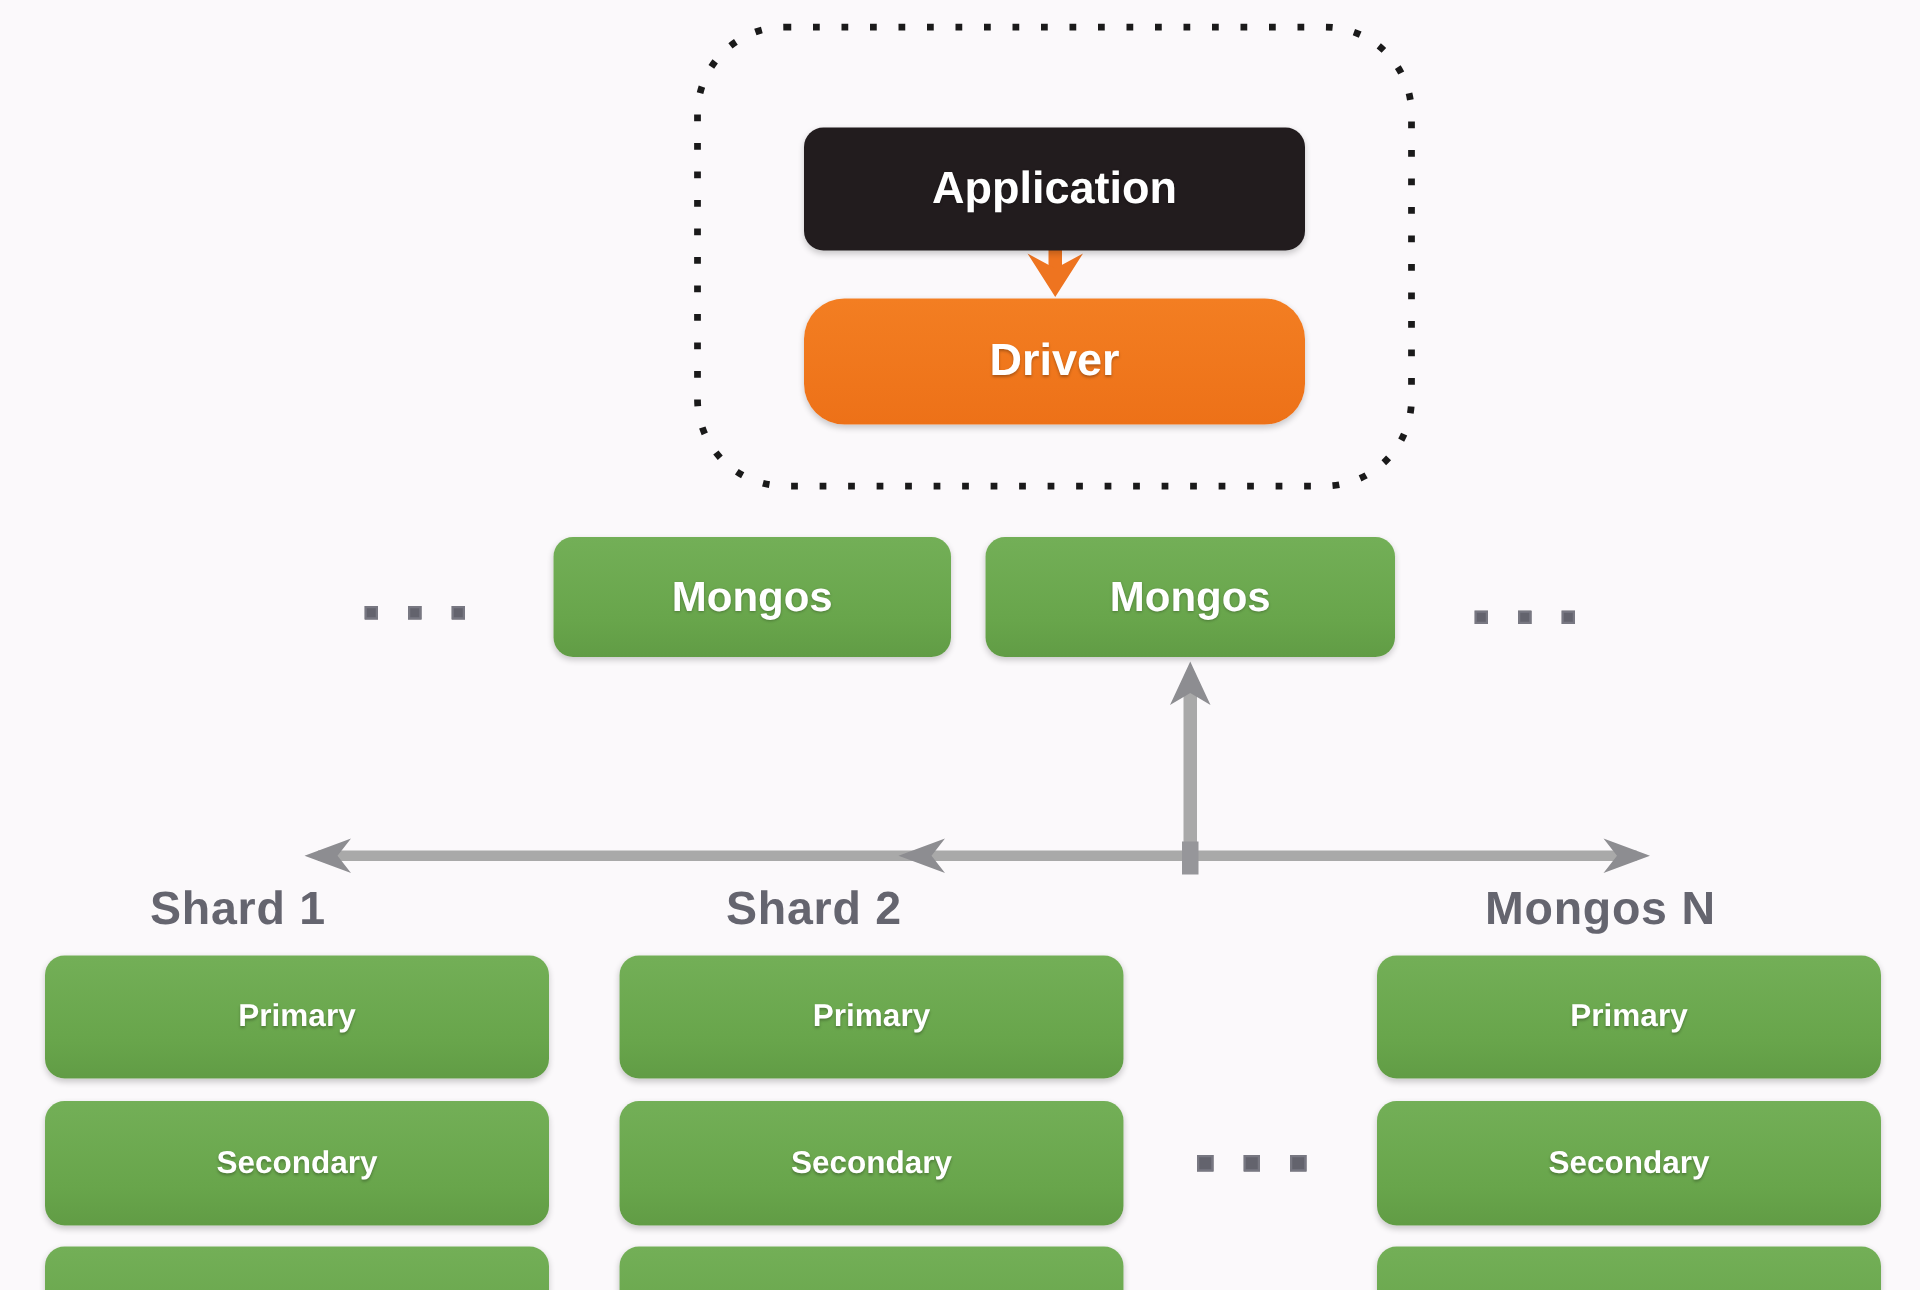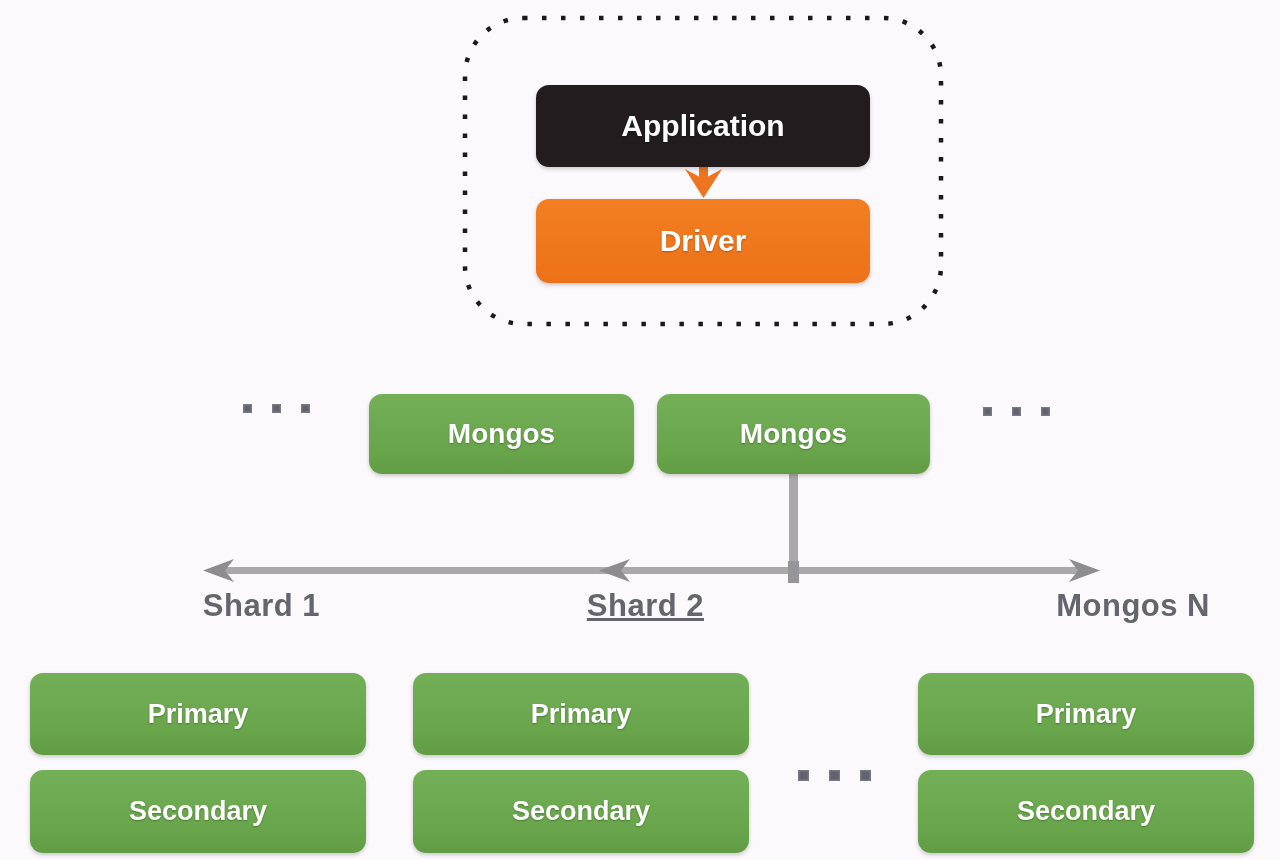--- a/index.html
+++ b/index.html
@@ -11,30 +11,30 @@
     font-family:"Liberation Sans","DejaVu Sans",sans-serif;
   }
   .box{
     position:absolute;
     display:flex;align-items:center;justify-content:center;
     color:#ffffff;font-weight:bold;
     border-radius:13px;
     box-shadow:0 2px 4px rgba(0,0,0,0.20);
     text-shadow:0 1px 2px rgba(0,0,0,0.28);
   }
-  .green{background:linear-gradient(180deg,#73af57 0%,#68a54b 70%,#619c45 100%);margin-top:36px;}
+  .green{background:linear-gradient(180deg,#73af57 0%,#68a54b 70%,#619c45 100%);}
   .black{background:#221c1e;}
   .orange{background:linear-gradient(180deg,#f37e22 0%,#ed7118 100%);}
   .app-box{left:536px;top:69px;width:334px;height:82px;font-size:30px;margin-top:16px;}
-  .driver-box{left:536px;top:199px;width:334px;height:84px;font-size:30px;}
+  .driver-box{left:536px;top:199px;width:334px;height:84px;font-size:30px;border-radius:27px;}
   .mongos-left{left:369px;top:358px;width:265px;height:80px;font-size:28px;}
   .mongos-right{left:657px;top:358px;width:273px;height:80px;font-size:28px;}
-  .node{width:336px;height:82px;font-size:27px;}
+  .node{width:336px;height:82px;font-size:21px;}
   .shard-label{
-    position:absolute;width:220px;text-align:right;
+    position:absolute;width:220px;text-align:left;
     font-size:31px;font-weight:600;color:#65656f;
     top:588px;letter-spacing:0.5px;
   }
   .dots{
     position:absolute;display:flex;gap:20px;
   }
   .dots .dot{
     width:9px;height:9px;background:#63636d;
     box-shadow:inset 0 0 0 1.5px #787882;
   }
@@ -87,21 +87,21 @@
   <div class="box green mongos-right">
     <span>Mongos</span>
   </div>
   <div class="dots" style="left:983px;top:407px;">
     <div class="dot"></div>
     <div class="dot"></div>
     <div class="dot"></div>
   </div>
 
   <div class="shard-label" style="left:100px;">Shard 1</div>
-  <div class="shard-label" style="left:484px;text-decoration:underline;">Shard 2</div>
+  <div class="shard-label" style="left:484px;">Shard 2</div>
   <div class="shard-label" style="left:990px;">Mongos N</div>
 
   <div class="box green node" style="left:30px;top:637px;">
     <span>Primary</span>
   </div>
   <div class="box green node" style="left:30px;top:734px;height:83px;">
     <span>Secondary</span>
   </div>
   <div class="box green node" style="left:30px;top:831px;"></div>
 

